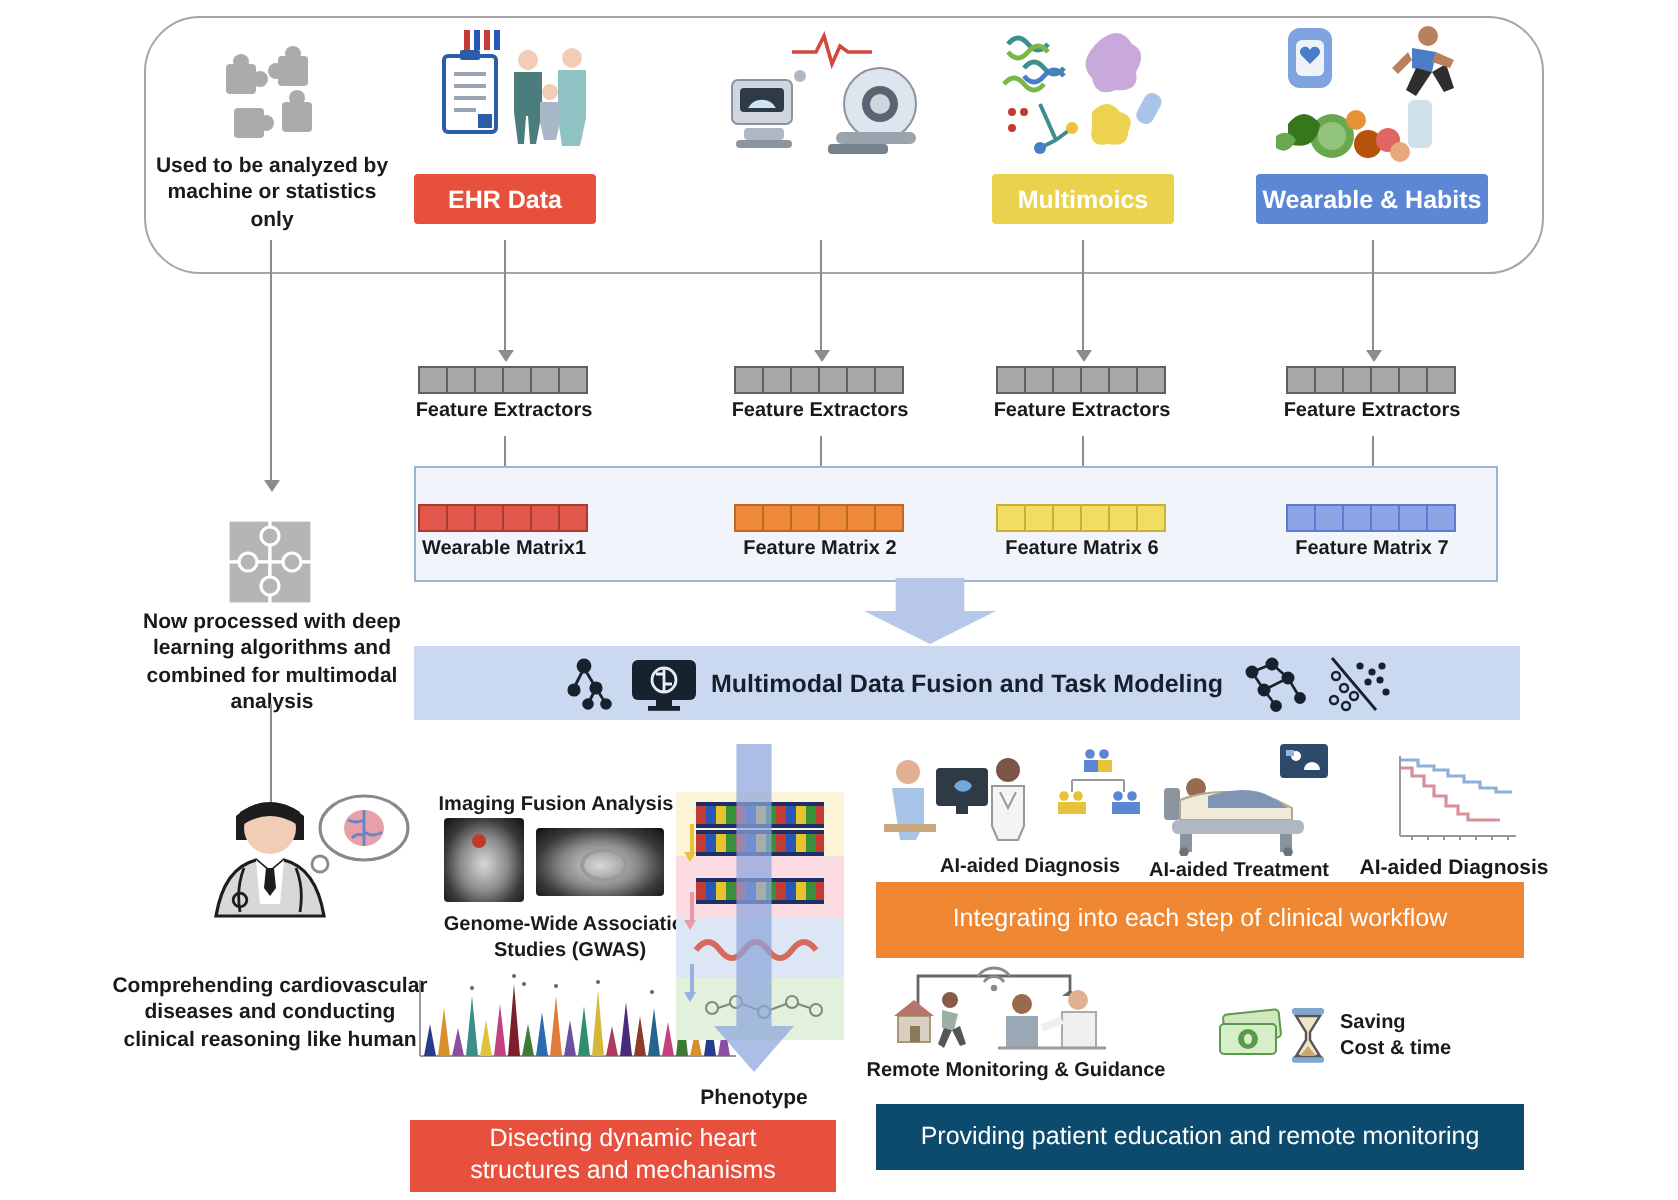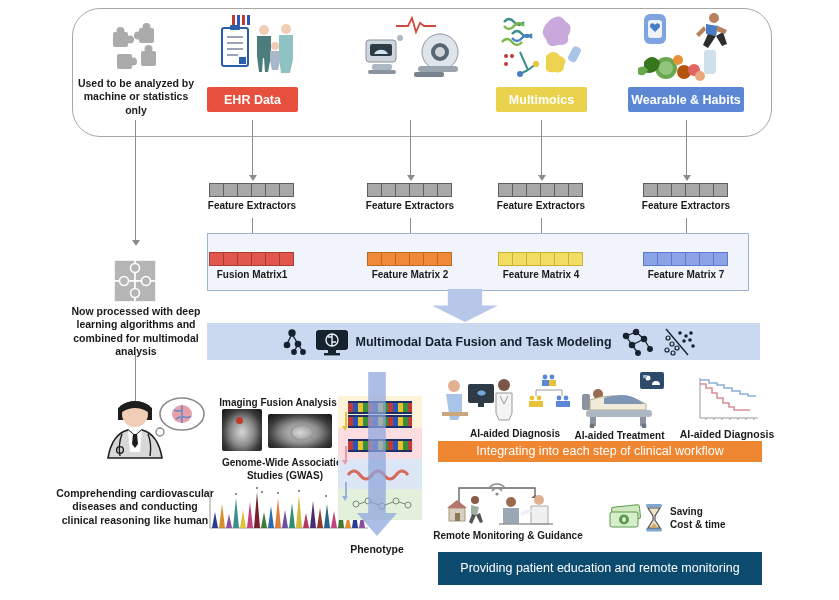--- a/index.html
+++ b/index.html
@@ -216,39 +216,39 @@
 
   <div class="abs matrixbox"></div>
   <div class="abs segbar seg-red" style="left:210px;top:252px;">
       <i></i>
       <i></i>
       <i></i>
       <i></i>
       <i></i>
       <i></i>
     </div>
-  <div class="abs seglabel" style="left:197px;top:269px;">Fusion Matrix1</div>
+  <div class="abs seglabel" style="left:197px;top:269px;">Wearable Matrix1</div>
   <div class="abs segbar seg-orange" style="left:368px;top:252px;">
       <i></i>
       <i></i>
       <i></i>
       <i></i>
       <i></i>
       <i></i>
     </div>
   <div class="abs seglabel" style="left:355px;top:269px;">Feature Matrix 2</div>
   <div class="abs segbar seg-yellow" style="left:499px;top:252px;">
       <i></i>
       <i></i>
       <i></i>
       <i></i>
       <i></i>
       <i></i>
     </div>
-  <div class="abs seglabel" style="left:486px;top:269px;">Feature Matrix 4</div>
+  <div class="abs seglabel" style="left:486px;top:269px;">Feature Matrix 6</div>
   <div class="abs segbar seg-blue" style="left:644px;top:252px;">
       <i></i>
       <i></i>
       <i></i>
       <i></i>
       <i></i>
       <i></i>
     </div>
   <div class="abs seglabel" style="left:631px;top:269px;">Feature Matrix 7</div>
 
@@ -421,20 +421,23 @@
     </div>
   </div>
   <div class="abs miniarrow ma-yellow" style="left:345px;top:412px;height:14px;"></div>
   <div class="abs miniarrow ma-pink" style="left:345px;top:446px;height:14px;"></div>
   <div class="abs miniarrow ma-blue" style="left:345px;top:482px;height:14px;"></div>
 
   <div class="abs blockarrow" style="left:357px;top:372px;width:40px;height:164px;background:rgba(140,165,220,0.72);
               clip-path:polygon(28% 0,72% 0,72% 86%,100% 86%,50% 100%,0 86%,28% 86%);"></div>
   <div class="abs minilabel" style="left:337px;top:543px;width:80px;font-size:10.5px;">Phenotype</div>
 
+  <div class="abs banner banner-red" style="left:205px;top:560px;width:213px;">
+    <span style="padding:0 14px;">Disecting dynamic heart structures and mechanisms</span>
+  </div>
 
   <svg class="abs" style="left:440px;top:374px;" width="138" height="52">
     <circle cx="14" cy="12" r="6" fill="#e0b090"></circle>
       <path d="M6 20 h16 v18 l-4 8 h-8 z" fill="#a8c4e8"></path>
     <rect x="2" y="38" width="26" height="4" fill="#c8a87c"></rect>
     <rect x="28" y="10" width="26" height="19" rx="2" fill="#2e3a46"></rect>
     <path d="M37 19 a5 5 0 0 1 9 0 a5 5 0 0 1 -9 0" fill="#6fa8dc"></path>
     <rect x="38" y="29" width="6" height="4" fill="#2e3a46"></rect>
     <circle cx="64" cy="11" r="6" fill="#7a5548"></circle>
       <path d="M56 19 h16 v20 l-3 7 h-10 l-3 -7z" fill="#f4f4f4" stroke="#999"></path>
@@ -490,21 +493,21 @@
         <line x1="46" y1="44" x2="46" y2="46"></line>
         <line x1="54" y1="44" x2="54" y2="46"></line>
         <line x1="62" y1="44" x2="62" y2="46"></line>
       </g>
     <path d="M8 6 h9 v3 h8 v2 h7 v3 h8 v3 h8 v3 h8 v2 h8" fill="none" stroke="#8fb0d8" stroke-width="1.6"></path>
     <path d="M8 10 h6 v4 h6 v5 h5 v5 h6 v5 h6 v4 h5 v3 h16" fill="none" stroke="#d89098" stroke-width="1.6"></path>
     <line x1="8" y1="44" x2="8" y2="4" stroke="#999"></line>
   </svg>
   <div class="abs minilabel" style="left:672px;top:428px;width:110px;font-size:10.5px;">AI-aided Diagnosis</div>
 
-  <div class="abs banner banner-orange" style="left:438px;top:441px;width:324px;height:21px;">
+  <div class="abs banner banner-orange" style="left:438px;top:441px;width:324px;height:38px;">
     <span>Integrating into each step of clinical workflow</span>
   </div>
 
   <svg class="abs" style="left:445px;top:480px;" width="120" height="50">
     <path d="M14 24 v-16 h76 v10" fill="none" stroke="#666" stroke-width="1.4"></path>
     <path d="M90 18 l-4 -3 h8z" fill="#666" transform="rotate(180 90 16.5)"></path>
     <g stroke="#8a8a8a" fill="none" stroke-width="1.4">
       <path d="M44 8 a10 10 0 0 1 16 0"></path>
         <path d="M47 11 a6 6 0 0 1 10 0"></path>
       </g>

